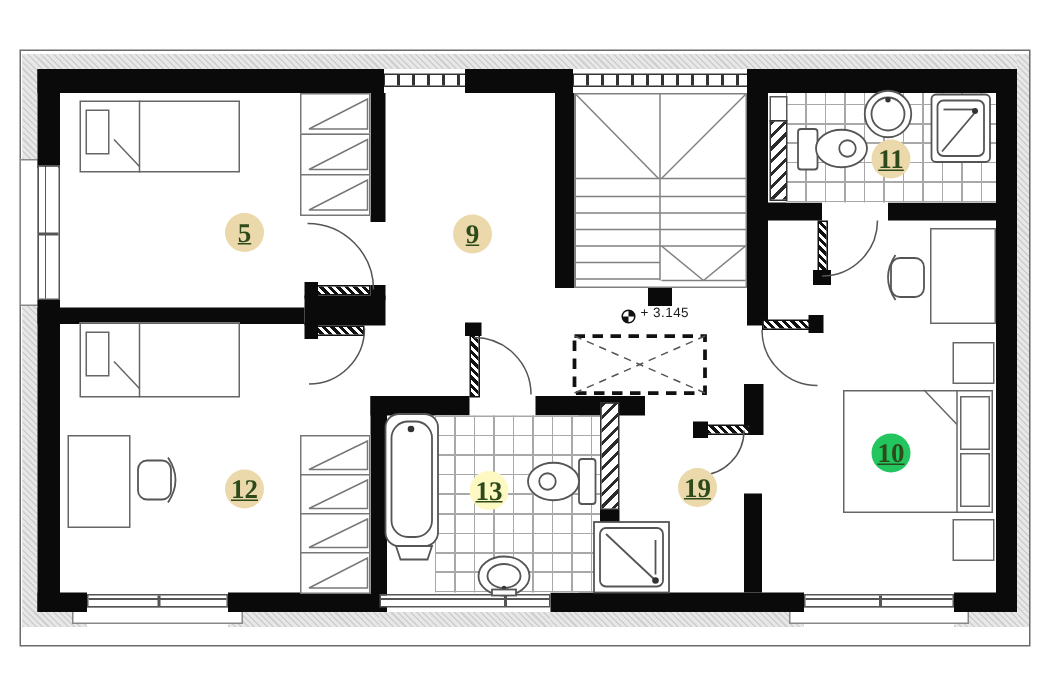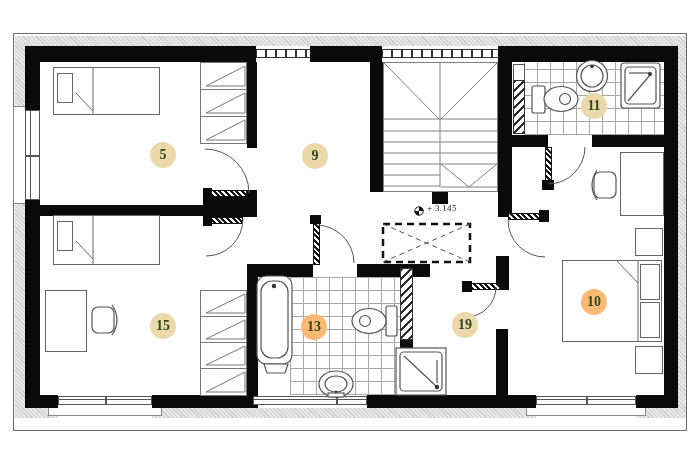--- a/index.html
+++ b/index.html
@@ -25,22 +25,22 @@
   .win-v{position:absolute;width:15px;border:1px solid #555;box-sizing:border-box;background:
          linear-gradient(90deg,#fff 0 4px,#555 4px 5px,#fff 5px 100%);}
   .mull-v{position:absolute;top:0;bottom:0;width:2px;background:#555;}
   .mull-h{position:absolute;left:0;right:0;height:2px;background:#555;}
   .sill{position:absolute;border:1px solid #888;background:#fff;box-sizing:border-box;}
   .dashwin{position:absolute;height:9px;border-top:1px solid #333;border-bottom:1px solid #333;
            box-sizing:border-box;background:
            repeating-linear-gradient(90deg,#333 0 1px,#fff 1px 9px,#333 9px 10px);}
   .room-label{position:absolute;width:26px;height:26px;border-radius:50%;
       display:flex;align-items:center;justify-content:center;
-      font-size:14px;font-weight:600;line-height:1;}
-  .lvl-text{position:absolute;font-family:Liberation Serif, serif;
+      font-size:18px;font-weight:600;line-height:1;text-decoration:underline;}
+  .lvl-text{position:absolute;font-family:Liberation Sans, sans-serif;
       font-size:9px;color:#1a1a1a;letter-spacing:.3px;}
   svg.layer{position:absolute;left:0;top:0;pointer-events:none;}
 </style>
 </head>
 <body>
 
 <div id="plan">
 
   <div class="outline" style="left:13px;top:33px;width:672px;height:396px;"></div>
 
@@ -251,18 +251,18 @@
       <path d="M419,211 L419,206.8 A4.2,4.2 0 0 1 423.2,211 Z" fill="#111"></path>
       <path d="M419,211 L419,215.2 A4.2,4.2 0 0 1 414.8,211 Z" fill="#111"></path>
     </g>
   </svg>
 
   <div class="lvl-text" style="left:427px;top:203px;">+ 3.145</div>
 
   <div class="room-label" style="left: 150px; top: 142px; background: rgb(236, 217, 171); color: rgb(44, 74, 26);">5</div>
   <div class="room-label" style="left: 302px; top: 143px; background: rgb(236, 217, 171); color: rgb(44, 74, 26);">9</div>
   <div class="room-label" style="left: 581px; top: 93px; background: rgb(236, 217, 171); color: rgb(44, 74, 26);">11</div>
-  <div class="room-label" style="left: 150px; top: 313px; background: rgb(236, 217, 171); color: rgb(44, 74, 26);">15</div>
-  <div class="room-label" style="left: 301px; top: 314px; background: #fdba74; color: rgb(44, 74, 26);">13</div>
+  <div class="room-label" style="left: 150px; top: 313px; background: rgb(236, 217, 171); color: rgb(44, 74, 26);">12</div>
+  <div class="room-label" style="left: 313px; top: 314px; background: #fef9c3; color: rgb(44, 74, 26);">13</div>
   <div class="room-label" style="left: 452px; top: 312px; background: rgb(236, 217, 171); color: rgb(44, 74, 26);">19</div>
-  <div class="room-label" style="left: 581px; top: 289px; background: #fdba74; color: rgb(44, 74, 26);">10</div>
+  <div class="room-label" style="left: 581px; top: 289px; background: #22c55e; color: rgb(44, 74, 26);">10</div>
 
 </div>
 
 </body></html>

